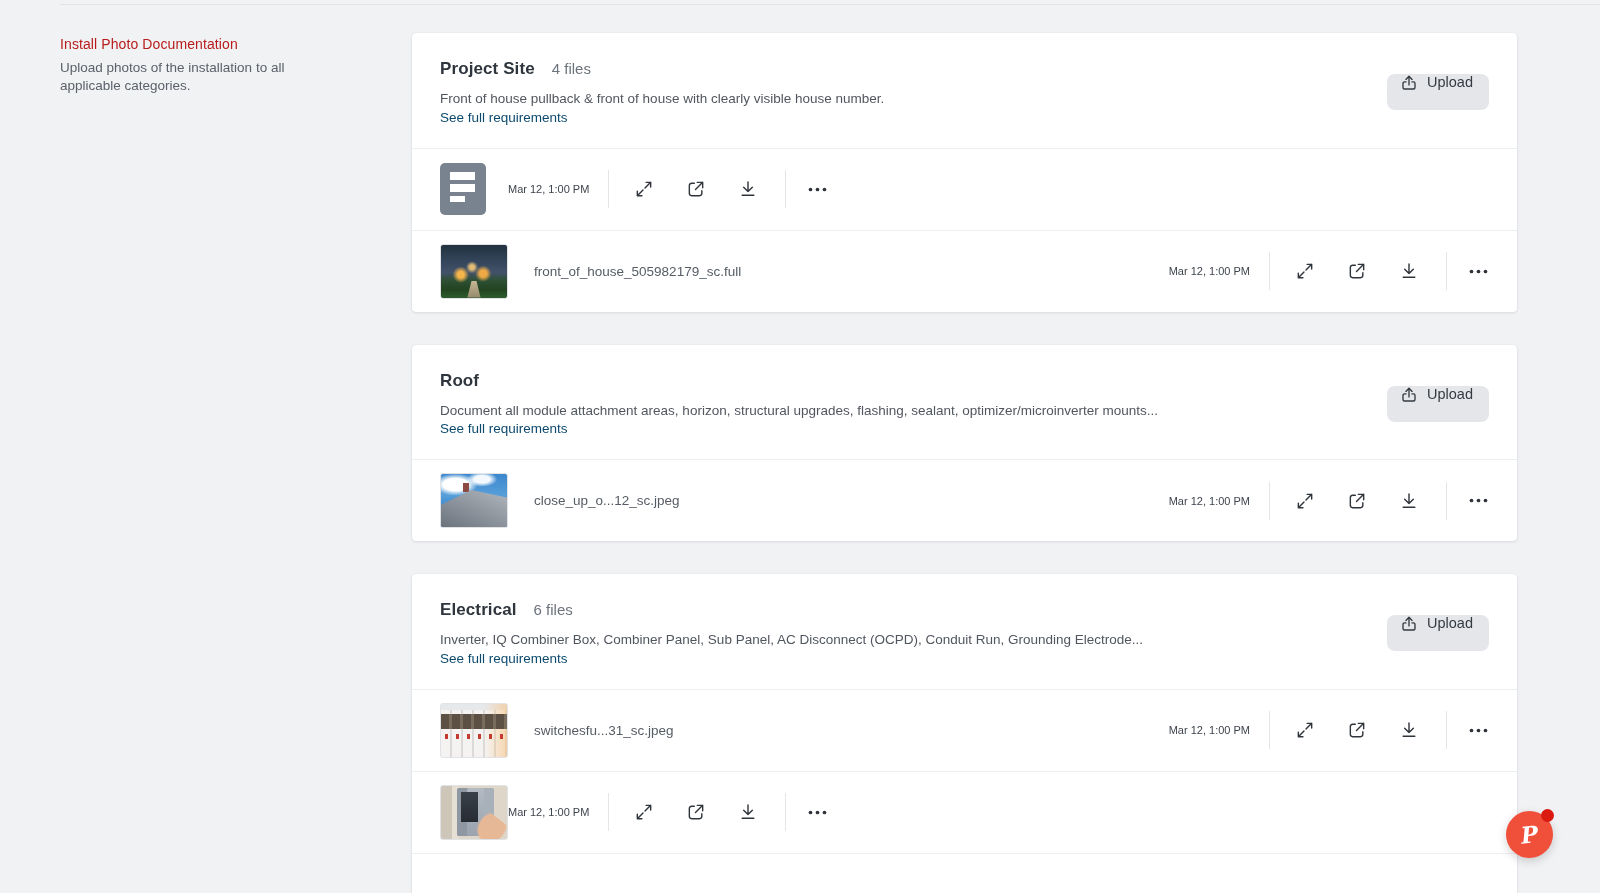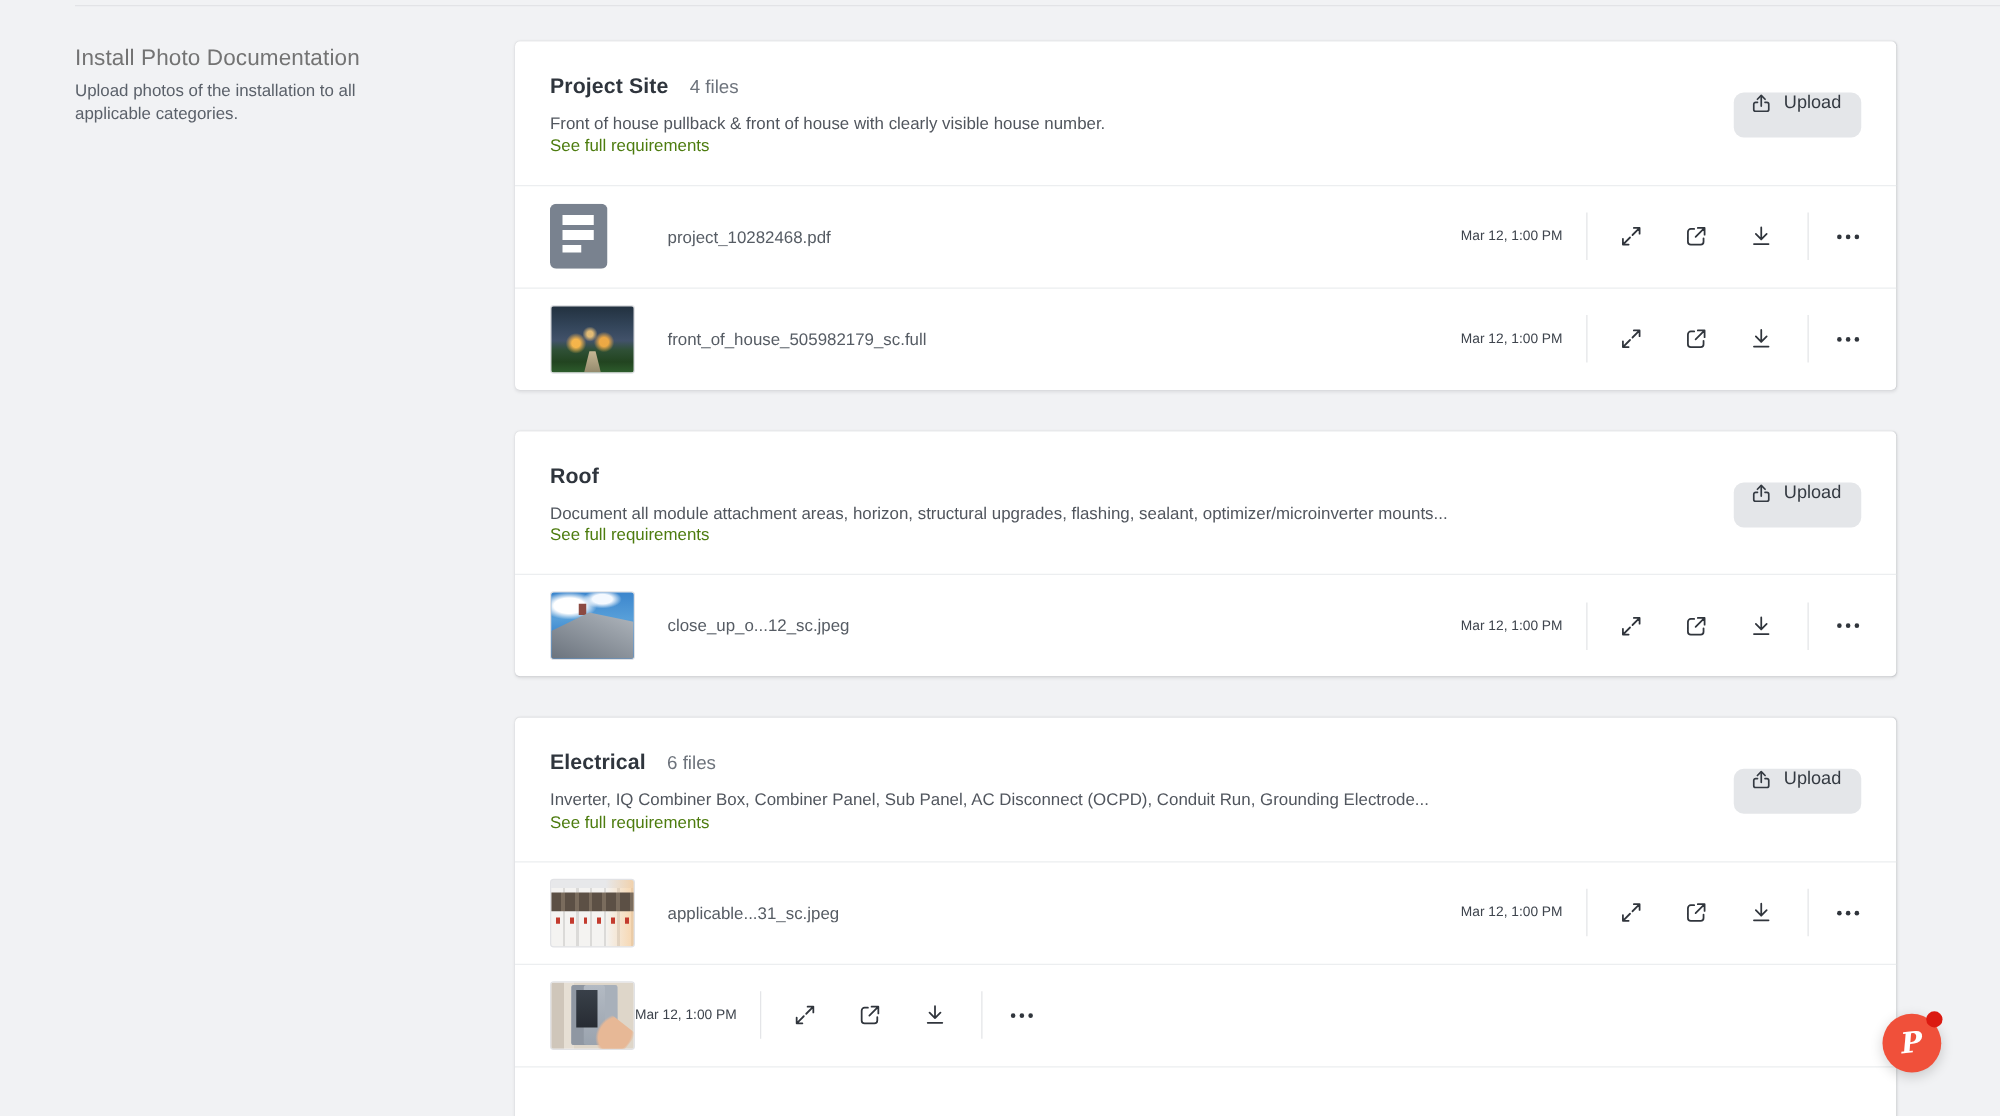--- a/index.html
+++ b/index.html
@@ -7,35 +7,35 @@
   body {
     width:1600px; height:893px; position:relative; overflow:hidden;
     background:#f1f2f4;
     font-family:"Liberation Sans", sans-serif;
     -webkit-font-smoothing:antialiased;
   }
   .top-divider { position:absolute; left:60px; right:0; top:4px; height:1px; background:#e2e3e6; }
 
   
   .side { position:absolute; left:60px; top:36px; width:290px; }
-  .side h2 { margin:0 0 7px; font-size:18px; font-weight:500; color:#737373; letter-spacing:.1px; }
+  .side h2 { margin:0 0 7px; font-size:14px; font-weight:500; color:#b91c1c; letter-spacing:.1px; }
   .side p  { margin:0; font-size:13.5px; line-height:1.33; color:#5b616a; width:272px; }
 
   
   .col { position:absolute; left:412px; top:33px; width:1105px; display:flex; flex-direction:column; gap:33px; }
   .card {
     background:#fff; border-radius:4px;
     box-shadow:0 1px 3px rgba(20,24,31,.10), 0 0 1px rgba(20,24,31,.12);
   }
   .card-head { display:flex; justify-content:space-between; align-items:center; padding:26px 28px 22px; }
   .title-row { display:flex; align-items:baseline; gap:17px; }
   .title-row h3 { margin:0; font-size:17px; font-weight:600; color:#2f353d; letter-spacing:.1px; }
   .files-count { font-size:15px; color:#6d737c; }
   .desc { margin:11px 0 0; font-size:13.5px; color:#51565e; line-height:1.3; }
-  .req-link { display:inline-block; margin-top:0; font-size:13.5px; color:#4d7c0f; text-decoration:none; cursor:pointer; }
+  .req-link { display:inline-block; margin-top:0; font-size:13.5px; color:#0c4a6e; text-decoration:none; cursor:pointer; }
 
   .upload-btn {
     flex:none; display:flex; align-items:flex-start; gap:9px; height:36px;
     background:#e4e6e9; border:none; border-radius:8px; padding:0 16px 0 13px;
     font-family:inherit; font-size:14.5px; color:#343a42; cursor:pointer;
   }
   .upload-btn svg { display:block; }
 
   
   .file-row { display:flex; align-items:center; border-top:1px solid #eceef0; min-height:82px; padding:13px 26px 13px 28px; }
@@ -137,21 +137,20 @@
           <path d="M8 10.5H6a2 2 0 0 0-2 2V18a2 2 0 0 0 2 2h12a2 2 0 0 0 2-2v-5.5a2 2 0 0 0-2-2h-2"></path>
         </svg>
         <span>Upload</span>
       </button>
     </div>
 
     <div class="file-row">
       <div class="thumb-wrap">
         <div class="thumb-pdf"></div>
       </div>
-      <span class="fname">project_10282468.pdf</span>
       <div class="row-actions">
         <span class="fdate">Mar 12, 1:00 PM</span>
         <span class="vdiv"></span>
         <button class="icon-btn first">
           <svg width="20" height="20" viewBox="0 0 24 24" fill="none" stroke="#30353c" stroke-width="1.7" stroke-linecap="round" stroke-linejoin="round">
               <path d="M14.5 4H20v5.5M20 4l-6.8 6.8M9.5 20H4v-5.5M4 20l6.8-6.8"></path>
             </svg>
         </button>
         <button class="icon-btn">
           <svg width="20" height="20" viewBox="0 0 24 24" fill="none" stroke="#30353c" stroke-width="1.7" stroke-linecap="round" stroke-linejoin="round">
@@ -292,21 +291,21 @@
       </button>
     </div>
 
     <div class="file-row">
       <div class="thumb-wrap">
         <div class="thumb thumb-breakers">
             <span class="t1"></span>
             <span class="t2"></span>
           </div>
       </div>
-      <span class="fname">applicable...31_sc.jpeg</span>
+      <span class="fname">switchesfu...31_sc.jpeg</span>
       <div class="row-actions">
         <span class="fdate">Mar 12, 1:00 PM</span>
         <span class="vdiv"></span>
         <button class="icon-btn first">
           <svg width="20" height="20" viewBox="0 0 24 24" fill="none" stroke="#30353c" stroke-width="1.7" stroke-linecap="round" stroke-linejoin="round">
               <path d="M14.5 4H20v5.5M20 4l-6.8 6.8M9.5 20H4v-5.5M4 20l6.8-6.8"></path>
             </svg>
         </button>
         <button class="icon-btn">
           <svg width="20" height="20" viewBox="0 0 24 24" fill="none" stroke="#30353c" stroke-width="1.7" stroke-linecap="round" stroke-linejoin="round">

